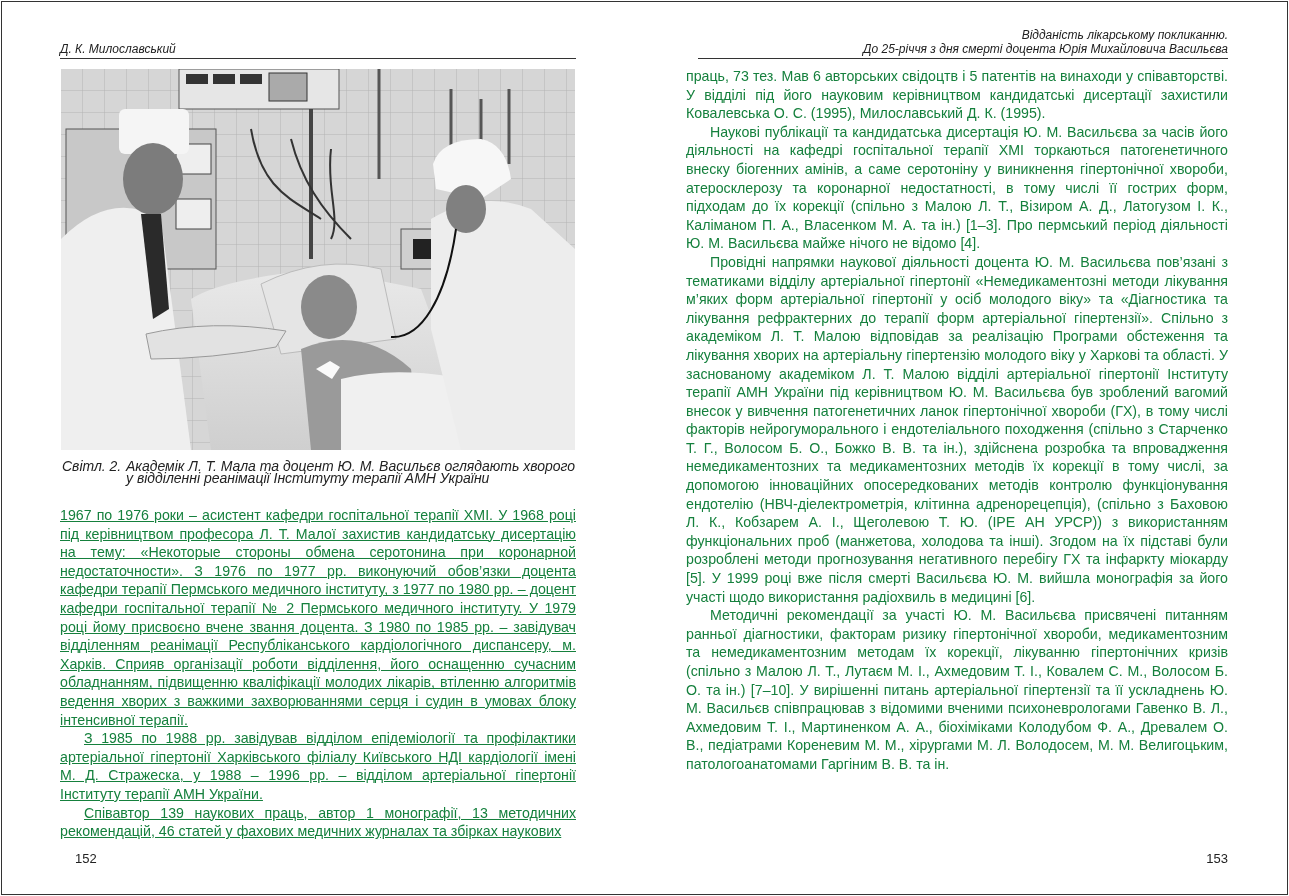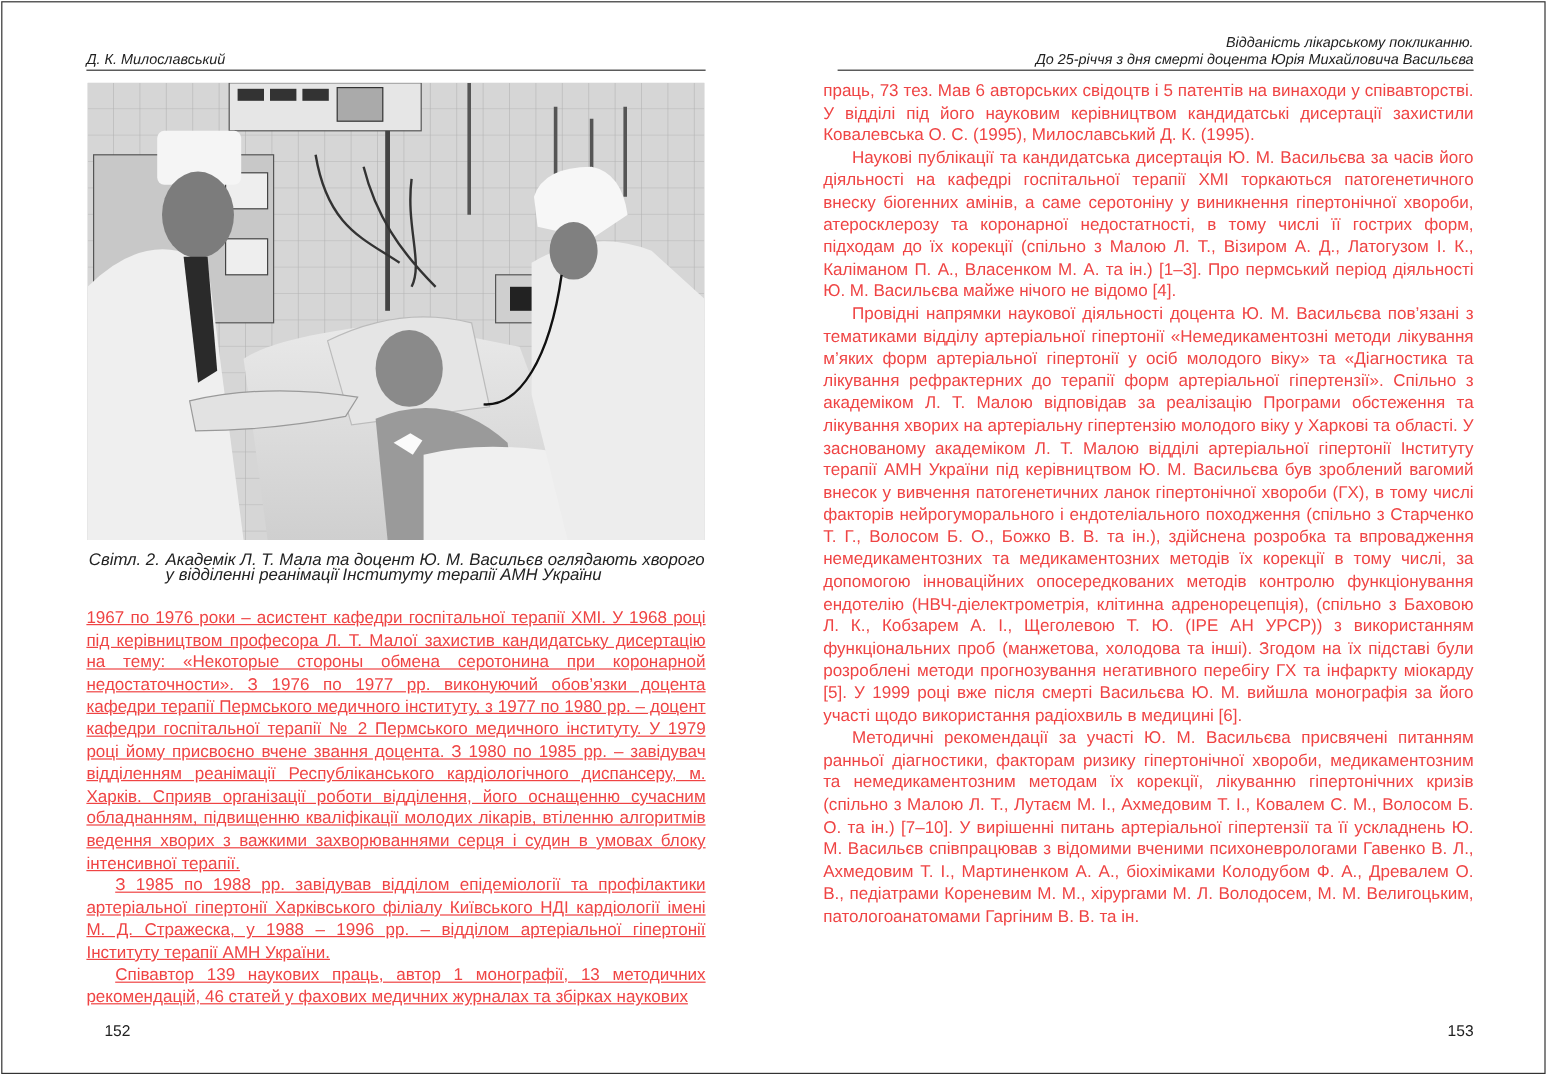--- a/index.html
+++ b/index.html
@@ -1,36 +1,36 @@
 <!DOCTYPE html>
 <html><head>
 <meta charset="utf-8">
 <style>
   html, body { margin: 0; padding: 0; background: #ffffff; }
   body { width: 1289px; height: 896px; overflow: hidden; position: relative; font-family: "Liberation Sans", sans-serif; color: #1a1a1a; }
   .frame { position: absolute; left: 1px; top: 1px; width: 1285px; height: 892px; border: 1px solid #333; background: #fff; }
   .page { position: absolute; top: 0; height: 892px; }
-  .page-left { left: 16px; width: 643px; }
+  .page-left { left: 4px; width: 643px; }
   .page-right { left: 643px; width: 643px; }
 
   .running-head { position: absolute; font-style: italic; font-size: 12px; color: #222; line-height: 14px; }
   .page-left .running-head { left: 54px; top: 40px; width: 516px; }
   .page-right .running-head { left: 53px; top: 26px; width: 530px; text-align: right; }
   .head-rule { position: absolute; height: 1px; background: #333; }
   .page-left .head-rule { left: 54px; top: 56px; width: 516px; }
   .page-right .head-rule { left: 53px; top: 56px; width: 530px; }
 
   .photo { position: absolute; left: 55px; top: 67px; width: 514px; height: 381px; overflow: hidden; background: #c9c9c9; }
   .photo svg { display: block; }
 
   .caption { position: absolute; left: 56px; top: 458px; width: 520px; font-size: 14px; font-style: italic; line-height: 12px; color: #222; }
   .caption .lbl { position: absolute; left: 0; top: 0; }
   .caption .txt { margin-left: 64px; }
 
-  .body-text { position: absolute; font-size: 14.2px; line-height: 18.6px; text-align: justify; color: #ef4444; }
+  .body-text { position: absolute; font-size: 14.2px; line-height: 18.6px; text-align: justify; color: #15803d; }
   .page-left .body-text { left: 54px; top: 504px; width: 516px; text-decoration: underline; }
   .page-right .body-text { left: 41px; top: 65px; width: 542px; }
   .body-text p { margin: 0; }
   .body-text p.indent { text-indent: 24px; }
 
   .page-num { position: absolute; top: 849px; font-size: 13px; color: #222; margin-left: 14px; }
   .page-left .page-num { left: 55px; }
   .page-right .page-num { right: 60px; }
 </style>
 </head>

